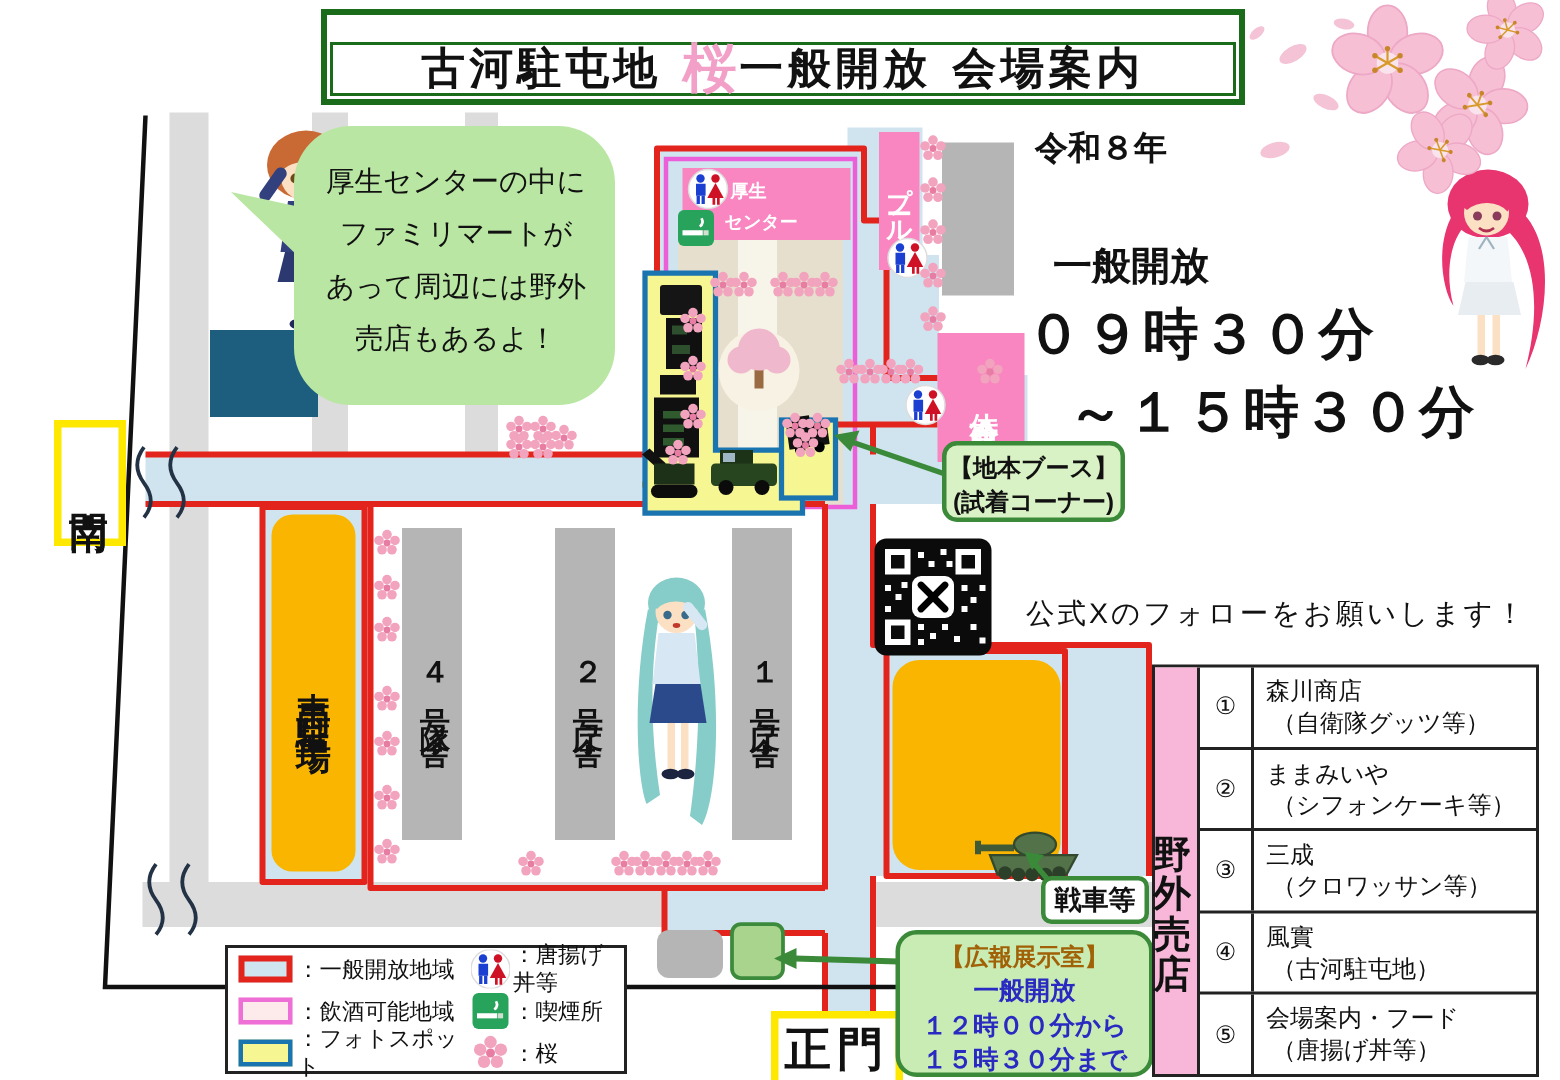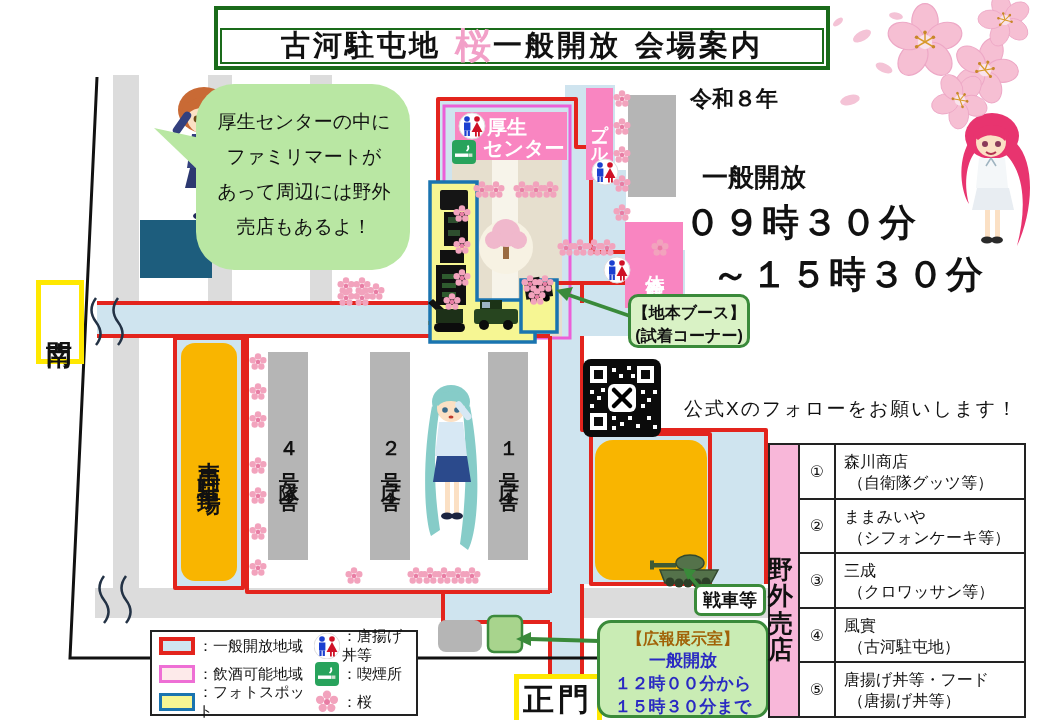--- a/index.html
+++ b/index.html
@@ -16,21 +16,21 @@
   .title-sakura{font-size:36px;font-weight:bold;color:#f2a0c8;letter-spacing:0;}
   
   .era{left:690px;top:84px;font-size:22px;}
   .dline{left:684px;top:108px;font-size:35px;letter-spacing:1px;}
   .olabel{left:702px;top:160px;font-size:26px;}
   .t1{left:684px;top:198px;font-size:37px;letter-spacing:2px;}
   .t2{left:712px;top:250px;font-size:37px;letter-spacing:2px;}
   
   .bubble-text{left:202px;top:104px;width:204px;text-align:center;font-size:19px;line-height:35px;font-weight:normal;}
   
-  .welfare-label{left:487px;top:117px;width:80px;color:#fff;font-size:20px;line-height:21px;font-weight:bold;}
+  .welfare-label{left:487px;top:117px;width:80px;color:#fff;font-size:12px;line-height:21px;font-weight:bold;}
   .pool-label{left:586px;top:90px;width:27px;height:88px;color:#fff;font-size:17px;font-weight:bold;letter-spacing:2px;}
   .gym-label{left:634px;top:228px;width:42px;height:76px;color:#fff;font-size:19px;font-weight:bold;letter-spacing:4px;}
   .parking-label{left:188px;top:352px;width:44px;height:222px;font-size:23px;font-weight:bold;letter-spacing:8px;}
   .strip-label{width:32px;height:200px;font-size:20px;font-weight:bold;letter-spacing:10px;}
   .bicycle-label{left:595px;top:466px;width:112px;text-align:center;font-size:24px;font-weight:bold;line-height:32px;}
   
   .south-gate{left:36px;top:280px;width:38px;height:74px;background:#fff;border:5px solid #ffe800;font-size:26px;font-weight:bold;box-sizing:content-box;}
   .main-gate{left:514px;top:674px;width:78px;height:42px;background:#fff;border:5px solid #ffe800;font-size:31px;font-weight:bold;letter-spacing:4px;}
   
   .booth-box{left:628px;top:294px;width:122px;height:54px;background:#d9f2c5;border:3px solid #3a8a3a;border-radius:10px;
@@ -522,20 +522,20 @@
       <div class="shop-row">
         <div class="shop-no">④</div>
         <div class="shop-info">
           <div>風實</div>
           <div class="shop-desc">（古河駐屯地）</div>
         </div>
       </div>
       <div class="shop-row">
         <div class="shop-no">⑤</div>
         <div class="shop-info">
-          <div>唐揚げ丼等・フード</div>
+          <div>会場案内・フード</div>
           <div class="shop-desc">（唐揚げ丼等）</div>
         </div>
       </div>
     </div>
   </div>
 
 </div>
 
 </body></html>

